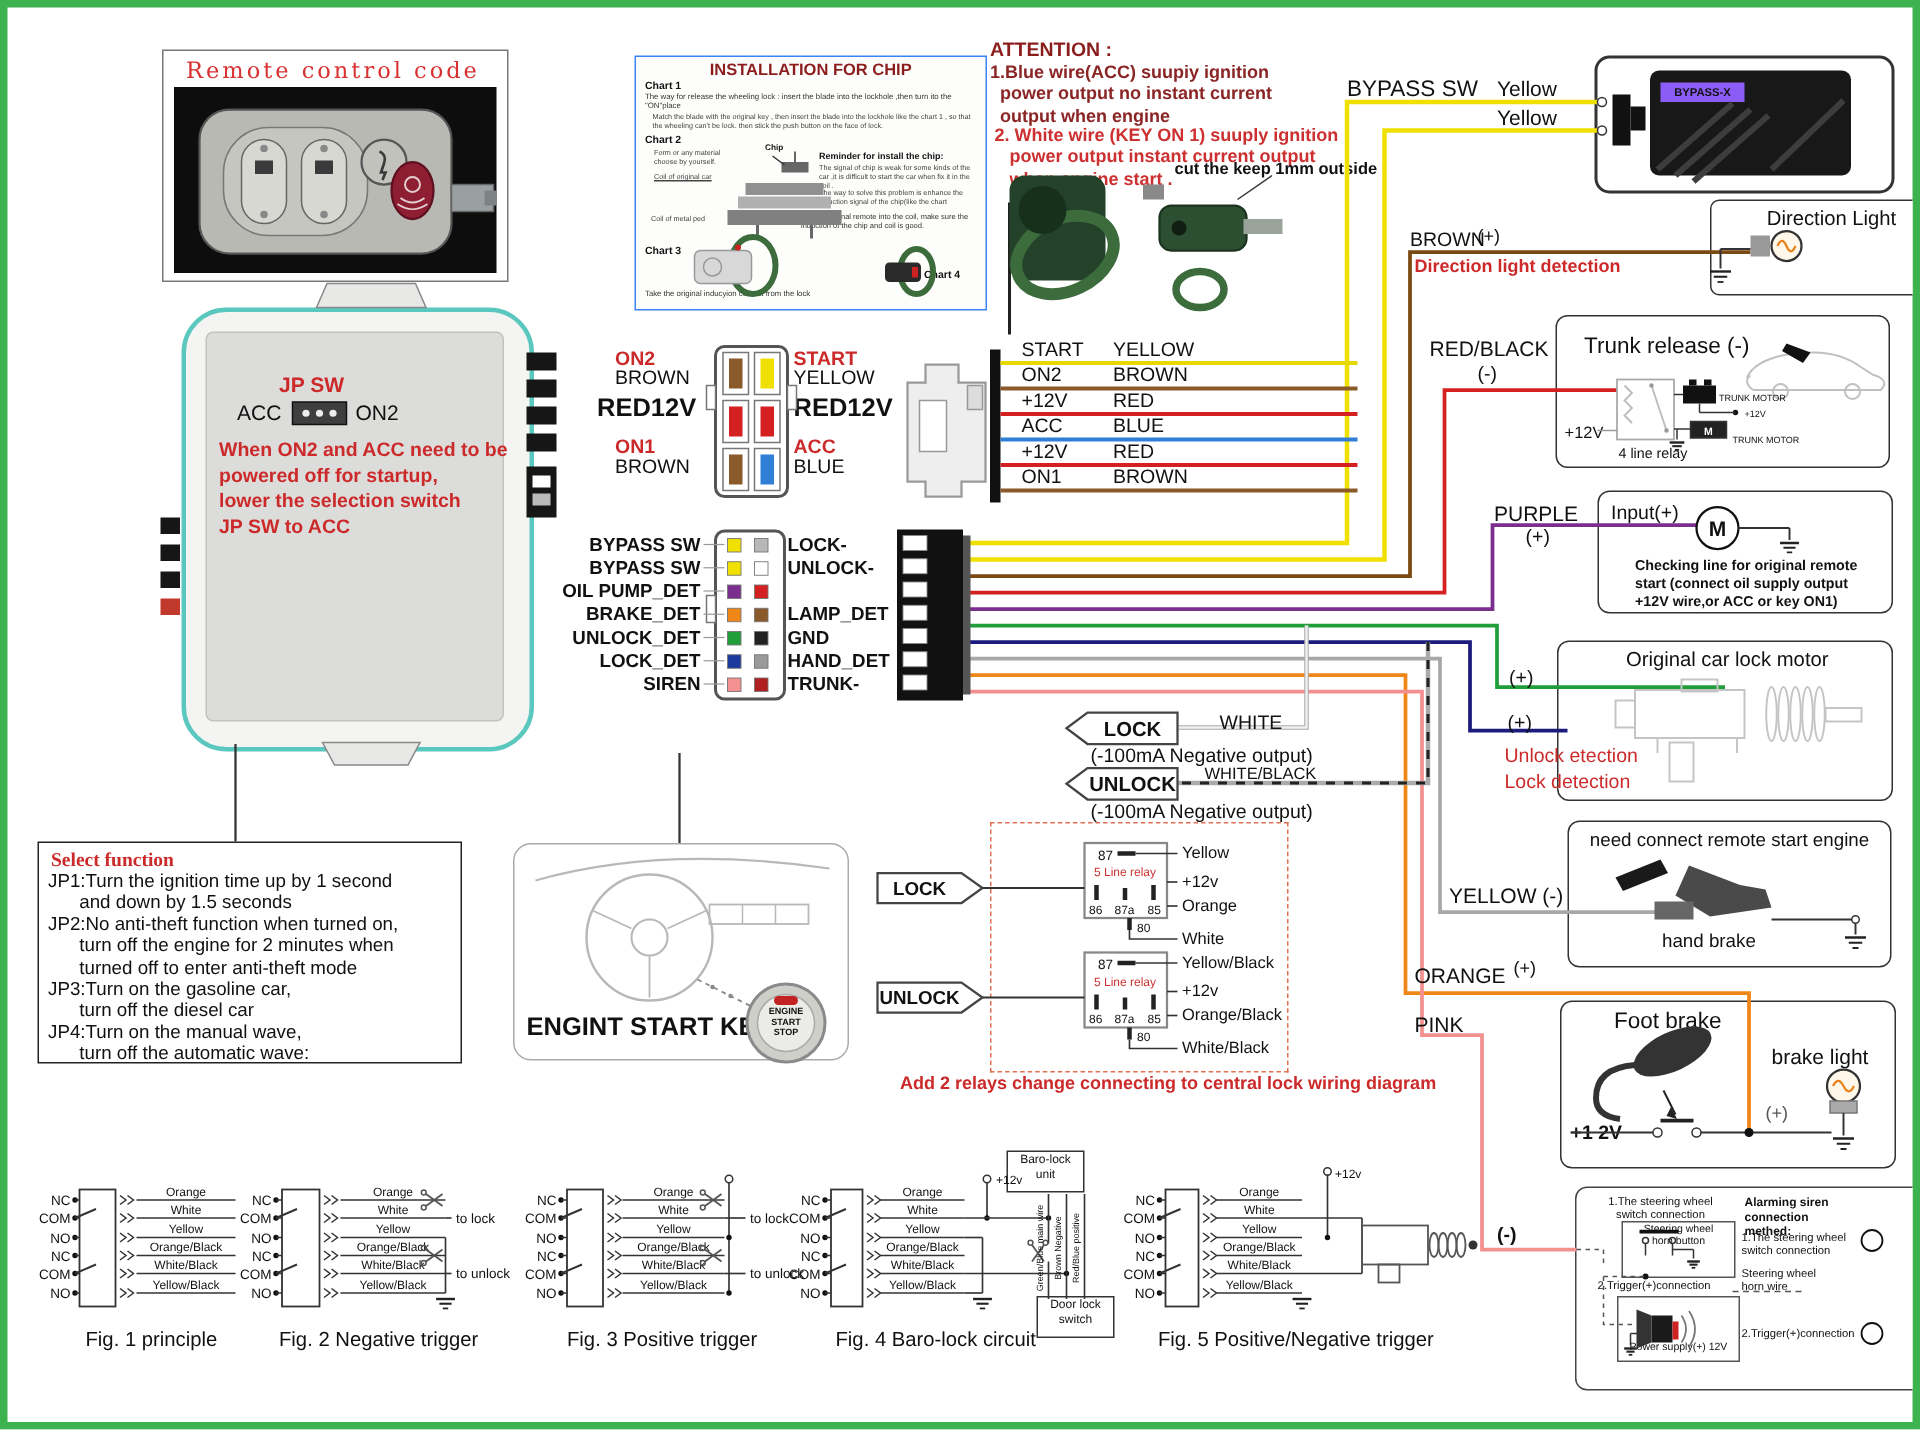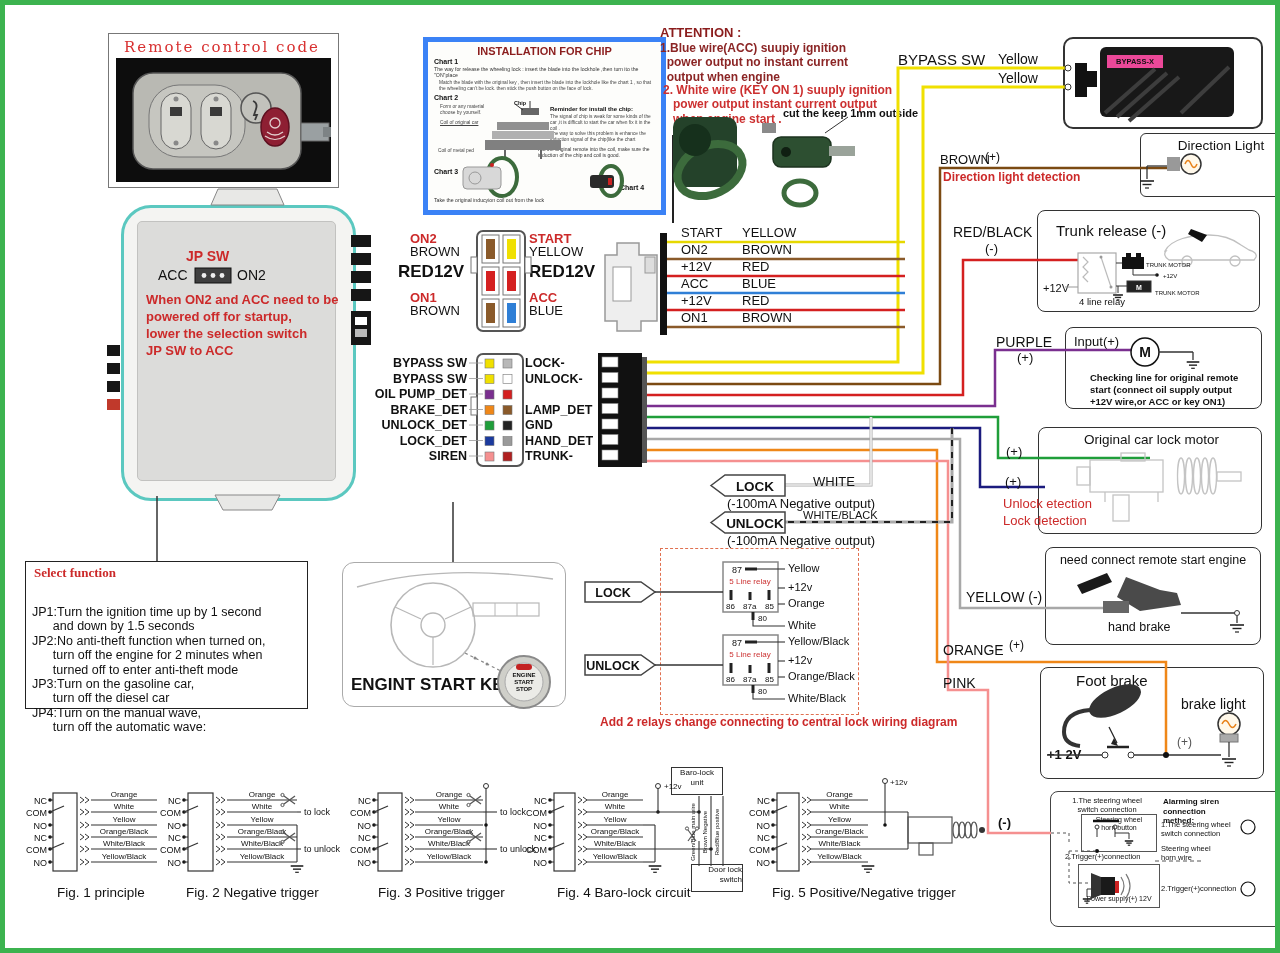--- a/index.html
+++ b/index.html
@@ -29,21 +29,21 @@
     <div class="abs" style="left:13px;top:13px;width:197px;height:258px;background:#dcdcda;border:1px solid #c2c2c0;border-radius:5px;"></div>
     <div class="t" style="left:62px;top:40px;font-size:14px;font-weight:bold;color:#cc2a2a;">JP SW</div>
     <div class="t" style="left:34px;top:59px;font-size:14px;">ACC</div>
     <div class="t" style="left:113px;top:59px;font-size:14px;">ON2</div>
     <div class="t pre" style="left:22px;top:84px;width:200px;font-size:13px;font-weight:bold;color:#cc2a2a;line-height:1.3;">When ON2 and ACC need to be
 powered off for startup,
 lower the selection switch
 JP SW to ACC</div>
   </div>
 
-  <div class="abs" style="left:418px;top:32px;width:233px;height:168px;border:5px solid #3b82f6;background:#fdfdfb;">
+  <div class="abs" style="left:418px;top:32px;width:233px;height:168px;border:1px solid #3b82f6;background:#fdfdfb;">
     <div class="t tc darkred" style="left:0;top:3px;width:233px;font-size:11px;font-weight:bold;">INSTALLATION FOR CHIP</div>
     <div class="t" style="left:6px;top:16px;font-size:7px;font-weight:bold;">Chart 1</div>
     <div class="t" style="left:6px;top:24px;width:222px;font-size:5.2px;color:#333;">The way for release the wheeling lock : insert the blade into the lockhole ,then turn ito the "ON"place</div>
     <div class="t" style="left:11px;top:38px;width:214px;font-size:4.8px;color:#444;">Match the blade with the original key , then insert the blade into the lockhole like the chart 1 , so that the wheeling can't be lock. then stick the push button on the face of lock.</div>
     <div class="t" style="left:6px;top:52px;font-size:7px;font-weight:bold;">Chart 2</div>
     <div class="t" style="left:12px;top:62px;width:56px;font-size:4.8px;color:#444;">Form or any material choose by yourself.</div>
     <div class="t" style="left:86px;top:58px;font-size:5.5px;font-weight:bold;">Chip</div>
     <div class="t" style="left:12px;top:78px;width:56px;font-size:4.8px;color:#444;text-decoration:underline;">Coil of original car</div>
     <div class="t" style="left:10px;top:106px;width:56px;font-size:4.8px;color:#444;">Coil of metal ped</div>
     <div class="t" style="left:122px;top:64px;width:106px;font-size:6px;font-weight:bold;">Reminder for install the chip:</div>
@@ -62,21 +62,21 @@
   <div class="t pre" style="left:658px;top:78px;width:265px;font-size:12px;font-weight:bold;color:#cc3030;">2. White wire (KEY ON 1) suuply ignition
    power output instant current output
    when engine start .</div>
   <div class="t" style="left:778px;top:102px;font-size:11px;font-weight:bold;">cut the keep 1mm outside</div>
 
   <div class="t" style="left:893px;top:46px;font-size:15px;">BYPASS SW</div>
   <div class="t" style="left:993px;top:46px;font-size:14px;">Yellow</div>
   <div class="t" style="left:993px;top:65px;font-size:14px;">Yellow</div>
   <div class="abs" style="left:1058px;top:32px;width:196px;height:88px;border:2px solid #333;border-radius:10px;background:#fff;">
     <div class="abs" style="left:35px;top:8px;width:134px;height:70px;background:#181818;border-radius:6px;"></div>
-    <div class="t tc" style="left:42px;top:16px;width:56px;height:13px;background:#ec4899;font-size:7.5px;font-weight:bold;line-height:13px;">BYPASS-X</div>
+    <div class="t tc" style="left:42px;top:16px;width:56px;height:13px;background:#8b5cf6;font-size:7.5px;font-weight:bold;line-height:13px;">BYPASS-X</div>
   </div>
 
   <div class="box" style="left:1095px;top:128px;width:160px;height:62px;border-radius:6px;margin-left:40px;">
     <div class="t tc" style="left:15px;top:4px;width:130px;font-size:13.5px;">Direction Light</div>
   </div>
 
   <div class="box" style="left:1032px;top:205px;width:221px;height:100px;border-radius:8px;">
     <div class="t" style="left:18px;top:11px;font-size:15px;">Trunk release (-)</div>
   </div>
 
@@ -99,41 +99,41 @@
   <div class="box" style="left:1035px;top:662px;width:222px;height:110px;border-radius:8px;">
     <div class="t" style="left:35px;top:4px;font-size:15px;">Foot brake</div>
     <div class="t" style="left:140px;top:28px;font-size:14px;">brake light</div>
   </div>
 
   <div class="abs" style="left:655px;top:543px;width:197px;height:165px;border:1.5px dashed #e07050;"></div>
   <div class="t" style="left:595px;top:710px;width:380px;font-size:12px;font-weight:bold;color:#cc2a2a;">Add 2 relays change connecting to central lock wiring diagram</div>
 
   <div class="abs" style="left:20px;top:556px;width:281px;height:146px;border:1.5px solid #222;background:#fff;">
     <div class="t" style="left:8px;top:3px;font-size:13px;font-weight:bold;color:#cc2a2a;font-family:Liberation Serif, serif;">Select function</div>
-    <div class="t pre" style="left:6px;top:18px;width:272px;font-size:12.5px;line-height:1.15;margin-top:25px;">JP1:Turn the ignition time up by 1 second
+    <div class="t pre" style="left:6px;top:18px;width:272px;font-size:12.5px;line-height:1.15;">JP1:Turn the ignition time up by 1 second
       and down by 1.5 seconds
 JP2:No anti-theft function when turned on,
       turn off the engine for 2 minutes when
       turned off to enter anti-theft mode
 JP3:Turn on the gasoline car,
       turn off the diesel car
 JP4:Turn on the manual wave,
       turn off the automatic wave:</div>
   </div>
 
   <div class="abs" style="left:337px;top:557px;width:222px;height:143px;border:1px solid #aaa;border-radius:12px;background:#fff;">
     <div class="t" style="left:8px;top:112px;font-size:17px;font-weight:bold;">ENGINT START KEY</div>
   </div>
   <div class="t pre tc z10" style="left:504px;top:667px;width:30px;font-size:6px;font-weight:bold;line-height:1.15;">ENGINE
 START
 STOP</div>
 
   <div class="t pre tc" style="left:666px;top:762px;width:50px;height:26px;border:1.5px solid #333;background:#fff;font-size:8px;line-height:1.3;">Baro-lock
 unit</div>
-  <div class="t pre tc" style="left:686px;top:859px;width:50px;height:26px;border:1.5px solid #333;background:#fff;font-size:8px;line-height:1.3;text-align:right;">Door lock
+  <div class="t pre tc" style="left:686px;top:859px;width:50px;height:26px;border:1.5px solid #333;background:#fff;font-size:8px;line-height:1.3;">Door lock
 switch</div>
 
   <div class="box" style="left:1045px;top:786px;width:211px;height:134px;border-radius:8px;border-color:#444;padding-left:36px;">
     <div class="t pre tc" style="left:8px;top:4px;width:96px;font-size:7.5px;">1.The steering wheel
 switch connection</div>
     <div class="abs" style="left:30px;top:22px;width:74px;height:36px;border:1px solid #555;">
       <div class="t pre tc" style="left:2px;top:1px;width:70px;font-size:7px;">Steering wheel
 horn button</div>
     </div>
     <div class="t" style="left:14px;top:60px;font-size:7.5px;">2.Trigger(+)connection</div>

